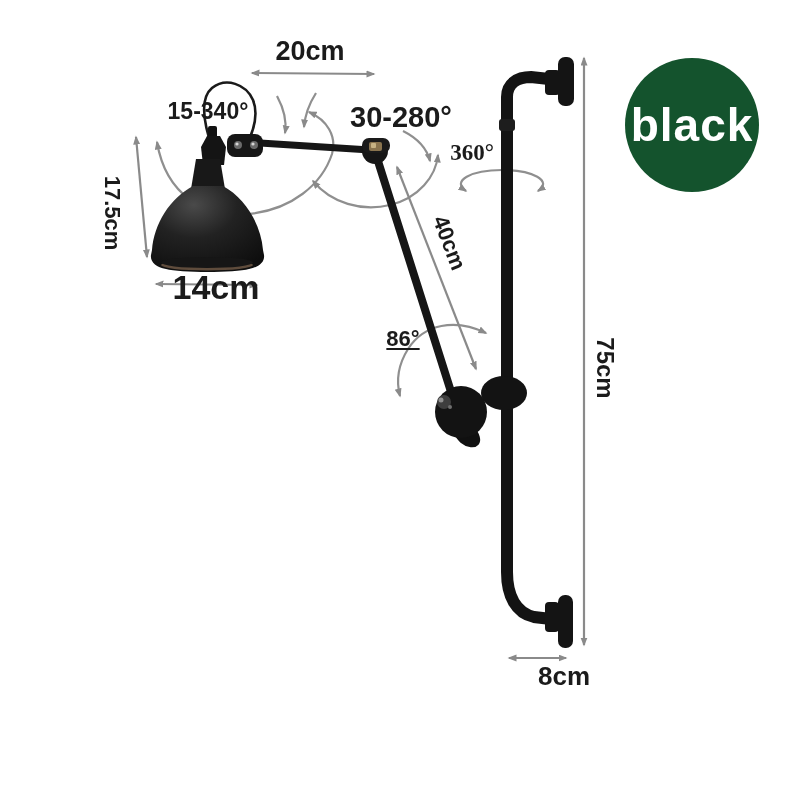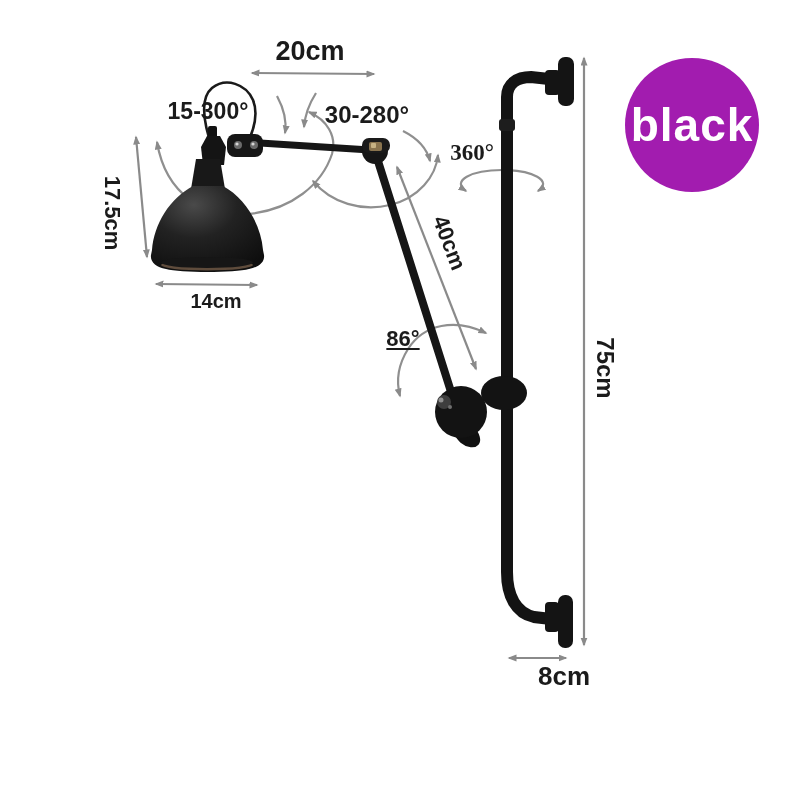--- a/index.html
+++ b/index.html
@@ -105,35 +105,35 @@
       <ellipse cx="467" cy="435" rx="15" ry="10" transform="rotate(40 467 435)" fill="#101010"></ellipse>
       <circle cx="461" cy="412" r="26" fill="#131313"></circle>
       <circle cx="444" cy="402" r="7" fill="#3e3e3e"></circle>
       <circle cx="441" cy="400" r="2.5" fill="#909090"></circle>
       <circle cx="450" cy="407" r="2" fill="#6f6f6f"></circle>
     </g>
   </svg>
 
   <div class="dim-label" style="left:258px;top:38px;width:104px;font-size:27px;">20cm</div>
 
-  <div class="dim-label" style="left:148px;top:100px;width:120px;font-size:23px;">15-300°</div>
+  <div class="dim-label" style="left:148px;top:100px;width:120px;font-size:23px;">15-340°</div>
 
-  <div class="dim-label" style="left:307px;top:103px;width:120px;font-size:24px;">30-280°</div>
+  <div class="dim-label" style="left:307px;top:103px;width:120px;font-size:29px;padding-left:34px;">30-280°</div>
 
   <div class="dim-label" style="left:440px;top:141px;width:64px;font-size:23px;font-family:Liberation Serif, serif;">360°</div>
 
   <div class="dim-label rot90" style="left:60px;top:202px;width:104px;font-size:22px;">17.5cm</div>
 
-  <div class="dim-label" style="left:164px;top:291px;width:104px;font-size:20px;">14cm</div>
+  <div class="dim-label" style="left:164px;top:270px;width:104px;font-size:34px;">14cm</div>
 
   <div class="dim-label rot69" style="left:398px;top:232px;width:102px;font-size:22px;">40cm</div>
 
   <div class="dim-label" style="left:371px;top:328px;width:64px;font-size:22px;text-decoration:underline;">86°</div>
 
   <div class="dim-label rot90" style="left:553px;top:356px;width:104px;font-size:24px;">75cm</div>
 
   <div class="dim-label" style="left:522px;top:663px;width:84px;font-size:26px;">8cm</div>
 
-  <div id="badge" style="background: #a21caf; color: rgb(255, 255, 255);">
+  <div id="badge" style="background: #14532d; color: rgb(255, 255, 255);">
     <span>black</span>
   </div>
 
 </div>
 
 </body></html>

